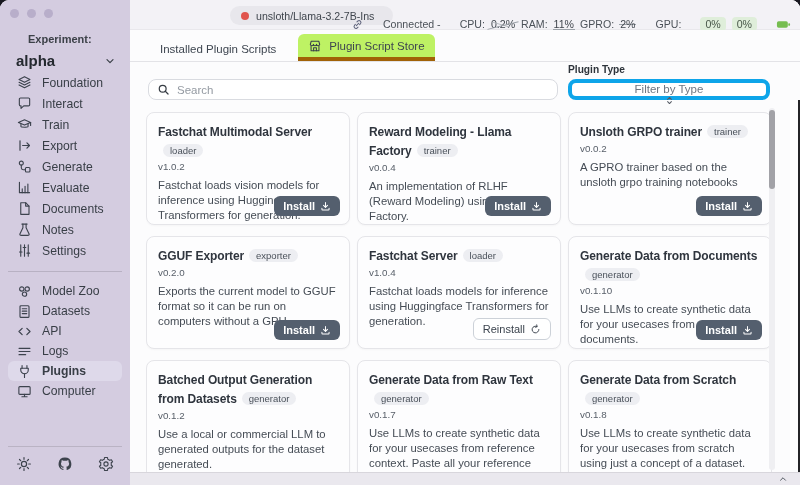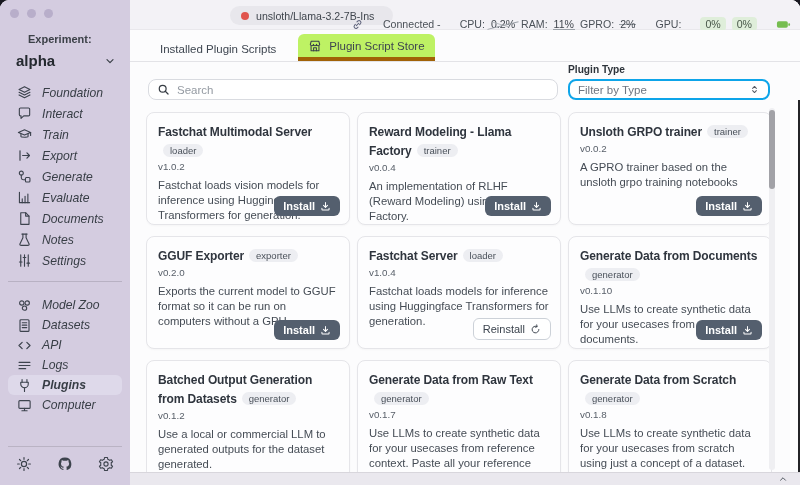--- a/index.html
+++ b/index.html
@@ -7,21 +7,21 @@
   .app{position:relative;width:800px;height:485px;background:#fcfcfd;overflow:hidden;border-radius:9px 9px 0 0;}
   .icon{display:inline-flex;align-items:center;justify-content:center;line-height:0;}
 
   
   .sidebar{position:absolute;left:0;top:0;width:130px;height:485px;background:#d4cce0;color:#3a4047;}
   .traffic{position:absolute;top:9px;left:10px;display:flex;gap:8px;}
   .dot{width:9px;height:9px;border-radius:50%;background:#b8aeca;}
   .exp-label{margin:33px 0 0 28px;font-size:11px;font-weight:700;color:#3c4148;}
   .exp-row{margin:7px 14px 0 16px;display:flex;align-items:center;justify-content:space-between;cursor:default;}
   .exp-name{font-size:15px;font-weight:700;color:#24292f;}
-  .nav{margin-top:13px;padding:0 8px;font-style:italic;}
+  .nav{margin-top:3px;padding:0 8px;}
   .side-item{display:flex;align-items:center;gap:10px;padding:3px 8px;font-size:12.2px;border-radius:6px;color:#383e46;}
   .nav-secondary .side-item{padding:2.5px 8px;}
   .side-item.selected{background:#ded9ea;font-weight:700;}
   .side-item .icon{width:16px;color:#3d434e;}
   .side-divider{height:1px;background:rgba(0,0,0,0.13);margin:10px 8px 9px;}
   .sidebar-footer{position:absolute;bottom:0;left:8px;right:8px;padding:9px 8px 9px;border-top:1px solid rgba(0,0,0,0.12);display:flex;justify-content:space-between;align-items:center;color:#3d434d;}
 
   
   .main{position:absolute;left:130px;top:0;width:670px;height:485px;background:#fcfcfd;}
   .topbar{position:absolute;top:0;left:0;right:0;height:30px;background:#f3f2f6;border-bottom:1px solid rgba(0,0,0,0.04);}
@@ -40,21 +40,21 @@
   .tabs{position:absolute;top:30px;left:0;right:0;height:32px;border-bottom:1px solid #e3e3e7;display:flex;align-items:flex-end;padding-left:20px;gap:12px;background:#fcfcfd;}
   .tab{font-size:11.5px;color:#3e4650;padding:5px 10px 6px;display:flex;align-items:center;gap:7px;cursor:default;}
   .tab .icon{color:#39404a;}
   .tab.active{background:#bef264;border-radius:6px 6px 0 0;border-bottom:4px solid #a16207;padding-bottom:4px;margin-bottom:0;font-weight:500;}
 
   .search-box{position:absolute;top:79px;left:18px;width:410px;height:21px;border:1px solid #d9dbe0;border-radius:8px;background:#fff;display:flex;align-items:center;gap:7px;padding:0 8px;}
   .search-box .icon{color:#373d44;}
   .search-input{border:none;outline:none;flex:1;font-size:11.5px;color:#333;background:transparent;font-family:inherit;padding:0;}
   .search-input::placeholder{color:#949aa2;}
   .filter-label{position:absolute;top:64px;left:438px;font-size:10.2px;font-weight:700;color:#2e343b;}
-  .filter-select{position:absolute;top:79px;left:438px;width:202px;height:21px;border:2px solid #0ea5e9;border-radius:8px;background:#fff;display:flex;align-items:center;justify-content:space-between;padding:0 8px;font-size:11.5px;color:#6e7580;}
+  .filter-select{position:absolute;top:79px;left:438px;width:202px;height:21px;border:4px solid #0ea5e9;border-radius:8px;background:#fff;display:flex;align-items:center;justify-content:space-between;padding:0 8px;font-size:11.5px;color:#6e7580;flex-direction:column;}
   .filter-select .icon{color:#555b64;}
 
   .cards-wrap{position:absolute;top:112px;left:16px;width:626px;height:360px;overflow:hidden;}
   .cards-grid{display:grid;grid-template-columns:repeat(3,1fr);grid-template-rows:113px 113px 170px;gap:11px 7px;}
   .card{position:relative;background:#fdfdfe;border:1px solid #e5e5e9;border-radius:8px;padding:9px 11px;overflow:hidden;box-shadow:0 1px 2px rgba(0,0,0,0.03);}
   .card-title{font-size:12px;font-weight:700;color:#2f353e;line-height:1.32;letter-spacing:-0.1px;text-align:center;}
   .badge{font-size:9.5px;background:#edeef2;color:#4a515a;border-radius:8px;padding:1px 7px;margin-left:5px;white-space:nowrap;display:inline-block;vertical-align:1px;}
   .version{font-size:9.8px;color:#59606a;margin-top:2px;}
   .desc{font-size:11.3px;color:#454c55;line-height:1.34;margin:6px 0 0;}
   .btn{position:absolute;right:9px;bottom:8px;display:flex;align-items:center;gap:5px;border-radius:6px;padding:4px 9px;font-size:11px;font-family:inherit;cursor:default;}

